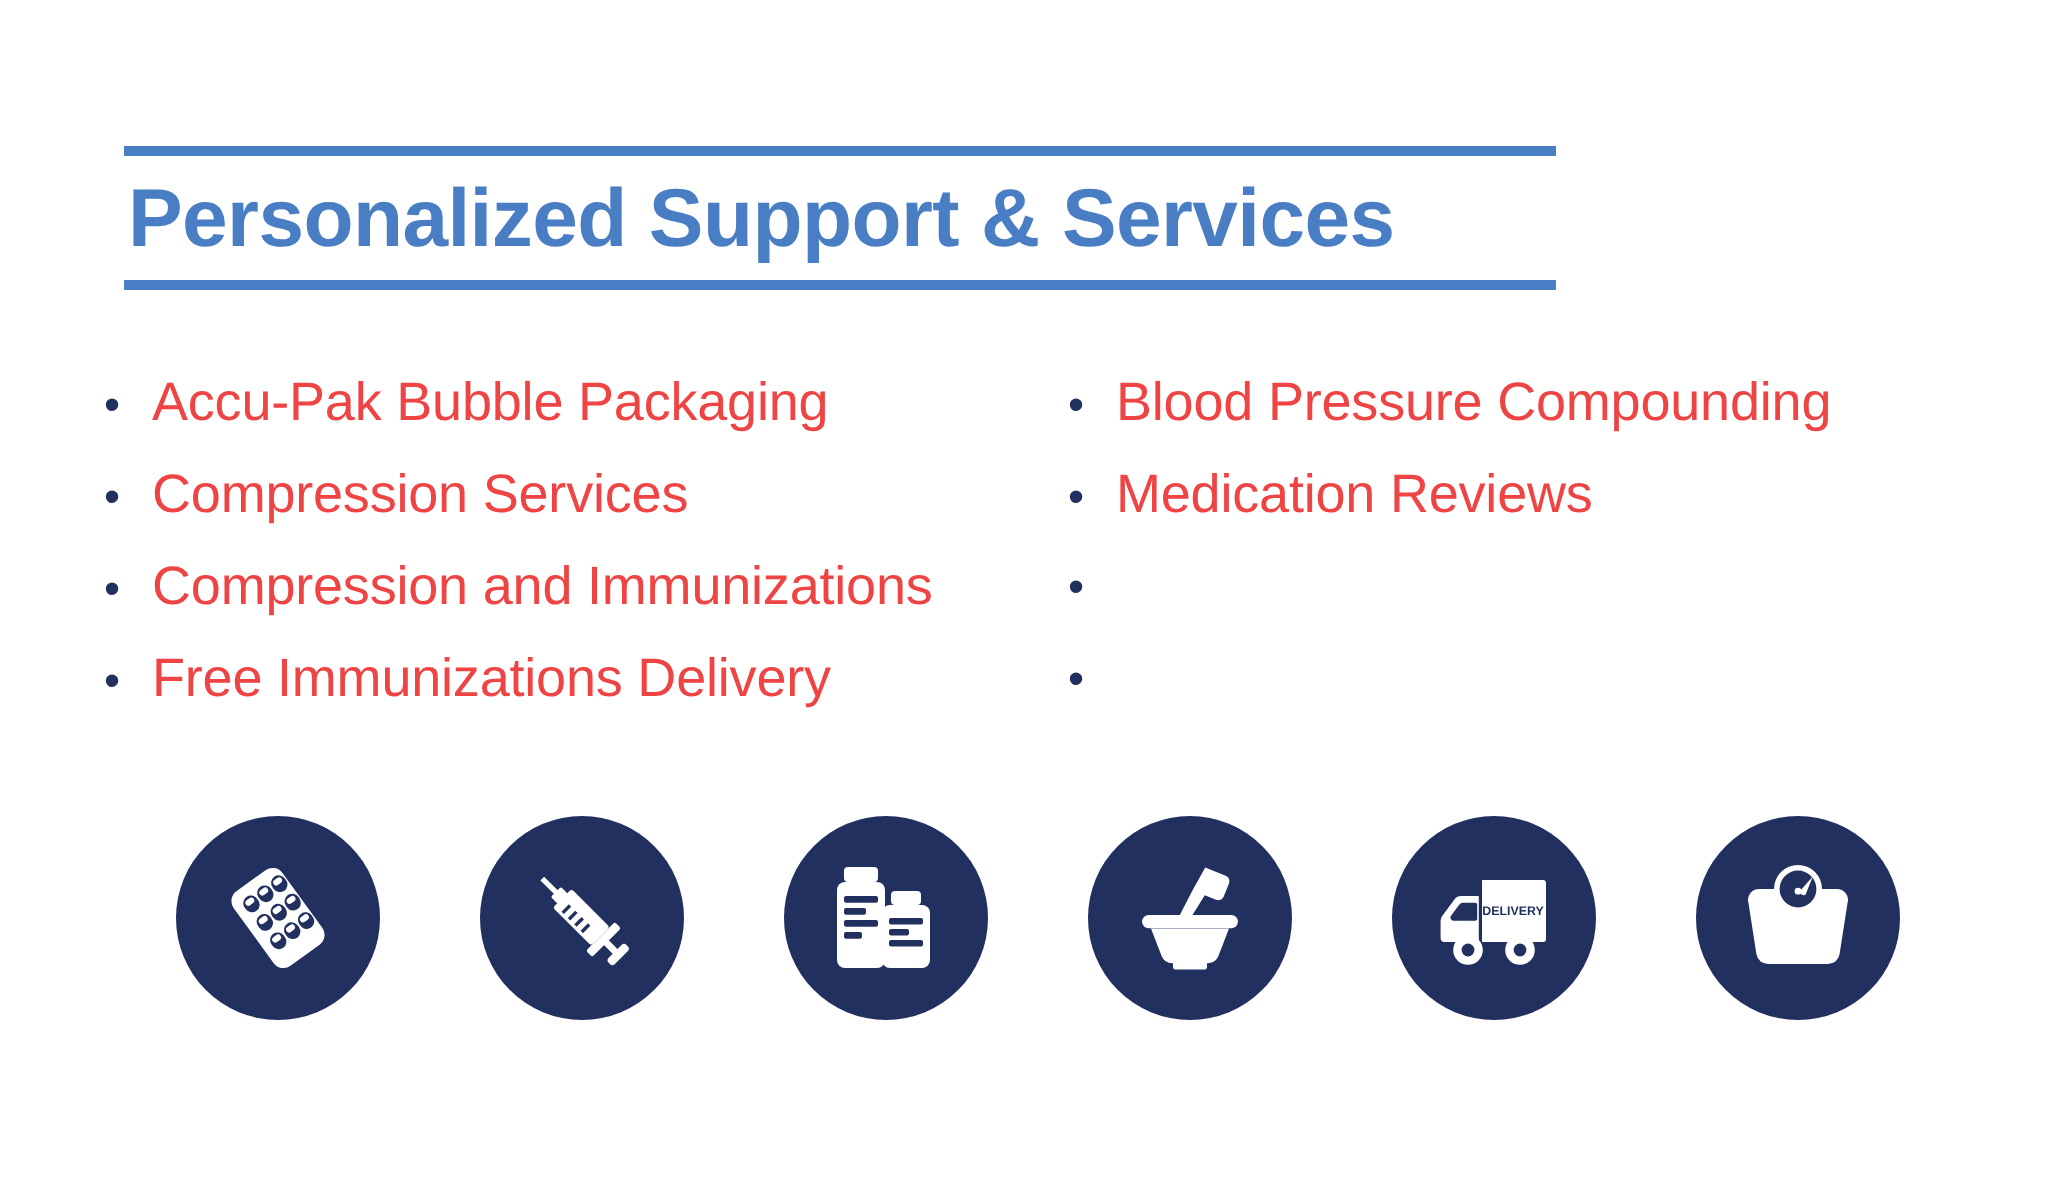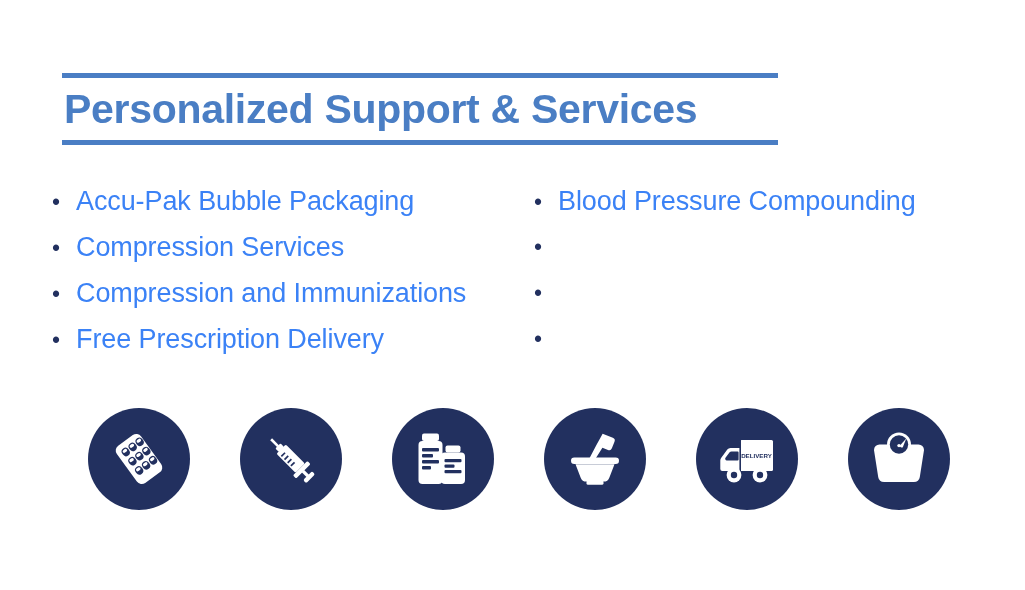--- a/index.html
+++ b/index.html
@@ -73,21 +73,21 @@
   }
   .bullet-dot {
     color: #22305f;
     font-size: 23px;
     line-height: 46px;
     width: 24px;
     flex: 0 0 24px;
     text-align: left;
   }
   .bullet-label {
-    color: #3b82f6;
+    color: #ef4444;
     font-size: 27px;
     line-height: 46px;
     font-family: "Liberation Sans", sans-serif;
     letter-spacing: -0.1px;
   }
 
   
   .icon-row {
     position: absolute;
     left: 0;
@@ -137,31 +137,32 @@
       <div class="bullet-row">
         <span class="bullet-dot">•</span>
         <span class="bullet-label">Compression Services</span>
       </div>
       <div class="bullet-row">
         <span class="bullet-dot">•</span>
         <span class="bullet-label">Compression and Immunizations</span>
       </div>
       <div class="bullet-row">
         <span class="bullet-dot">•</span>
-        <span class="bullet-label">Free Prescription Delivery</span>
+        <span class="bullet-label">Free Immunizations Delivery</span>
       </div>
     </div>
 
     <div class="col col-right">
       <div class="bullet-row">
         <span class="bullet-dot">•</span>
         <span class="bullet-label">Blood Pressure Compounding</span>
       </div>
       <div class="bullet-row">
         <span class="bullet-dot">•</span>
+        <span class="bullet-label">Medication Reviews</span>
       </div>
       <div class="bullet-row">
         <span class="bullet-dot">•</span>
       </div>
       <div class="bullet-row">
         <span class="bullet-dot">•</span>
       </div>
     </div>
 
   </div>

